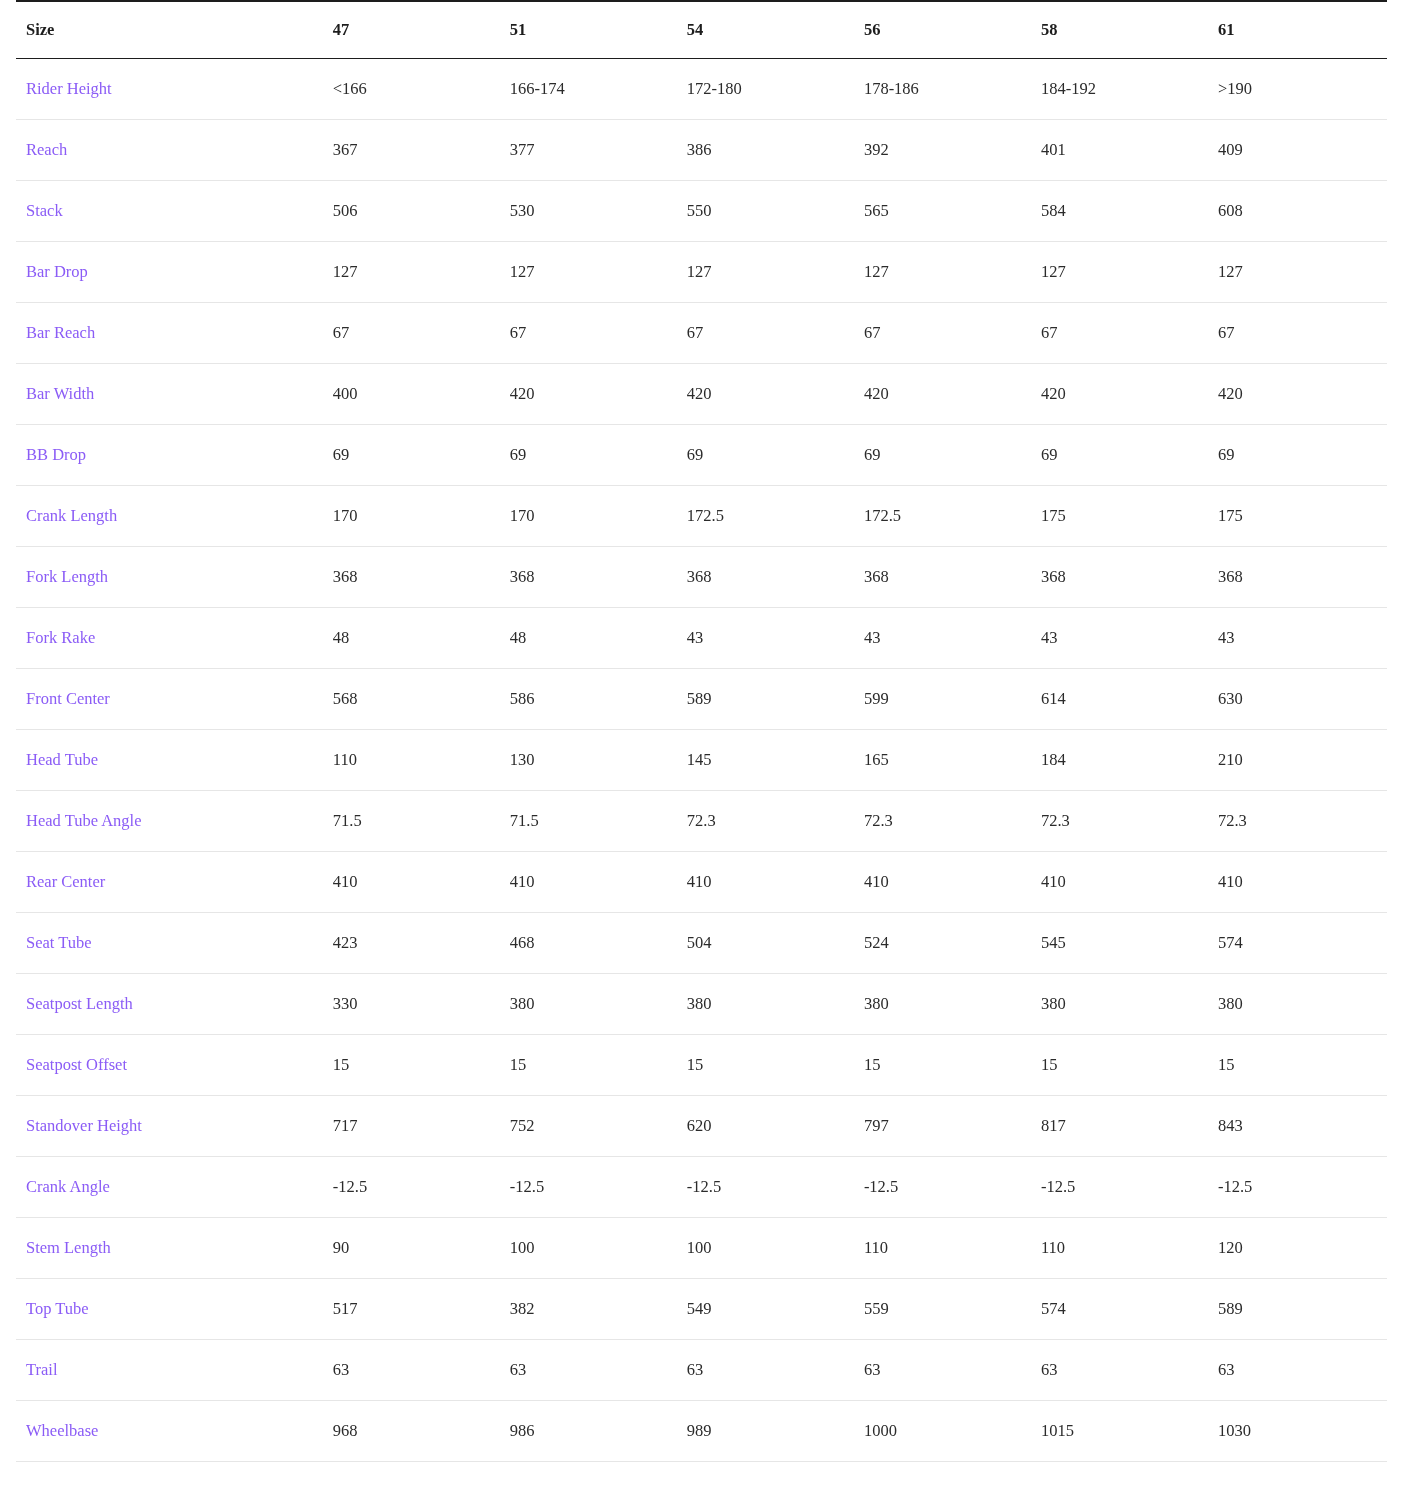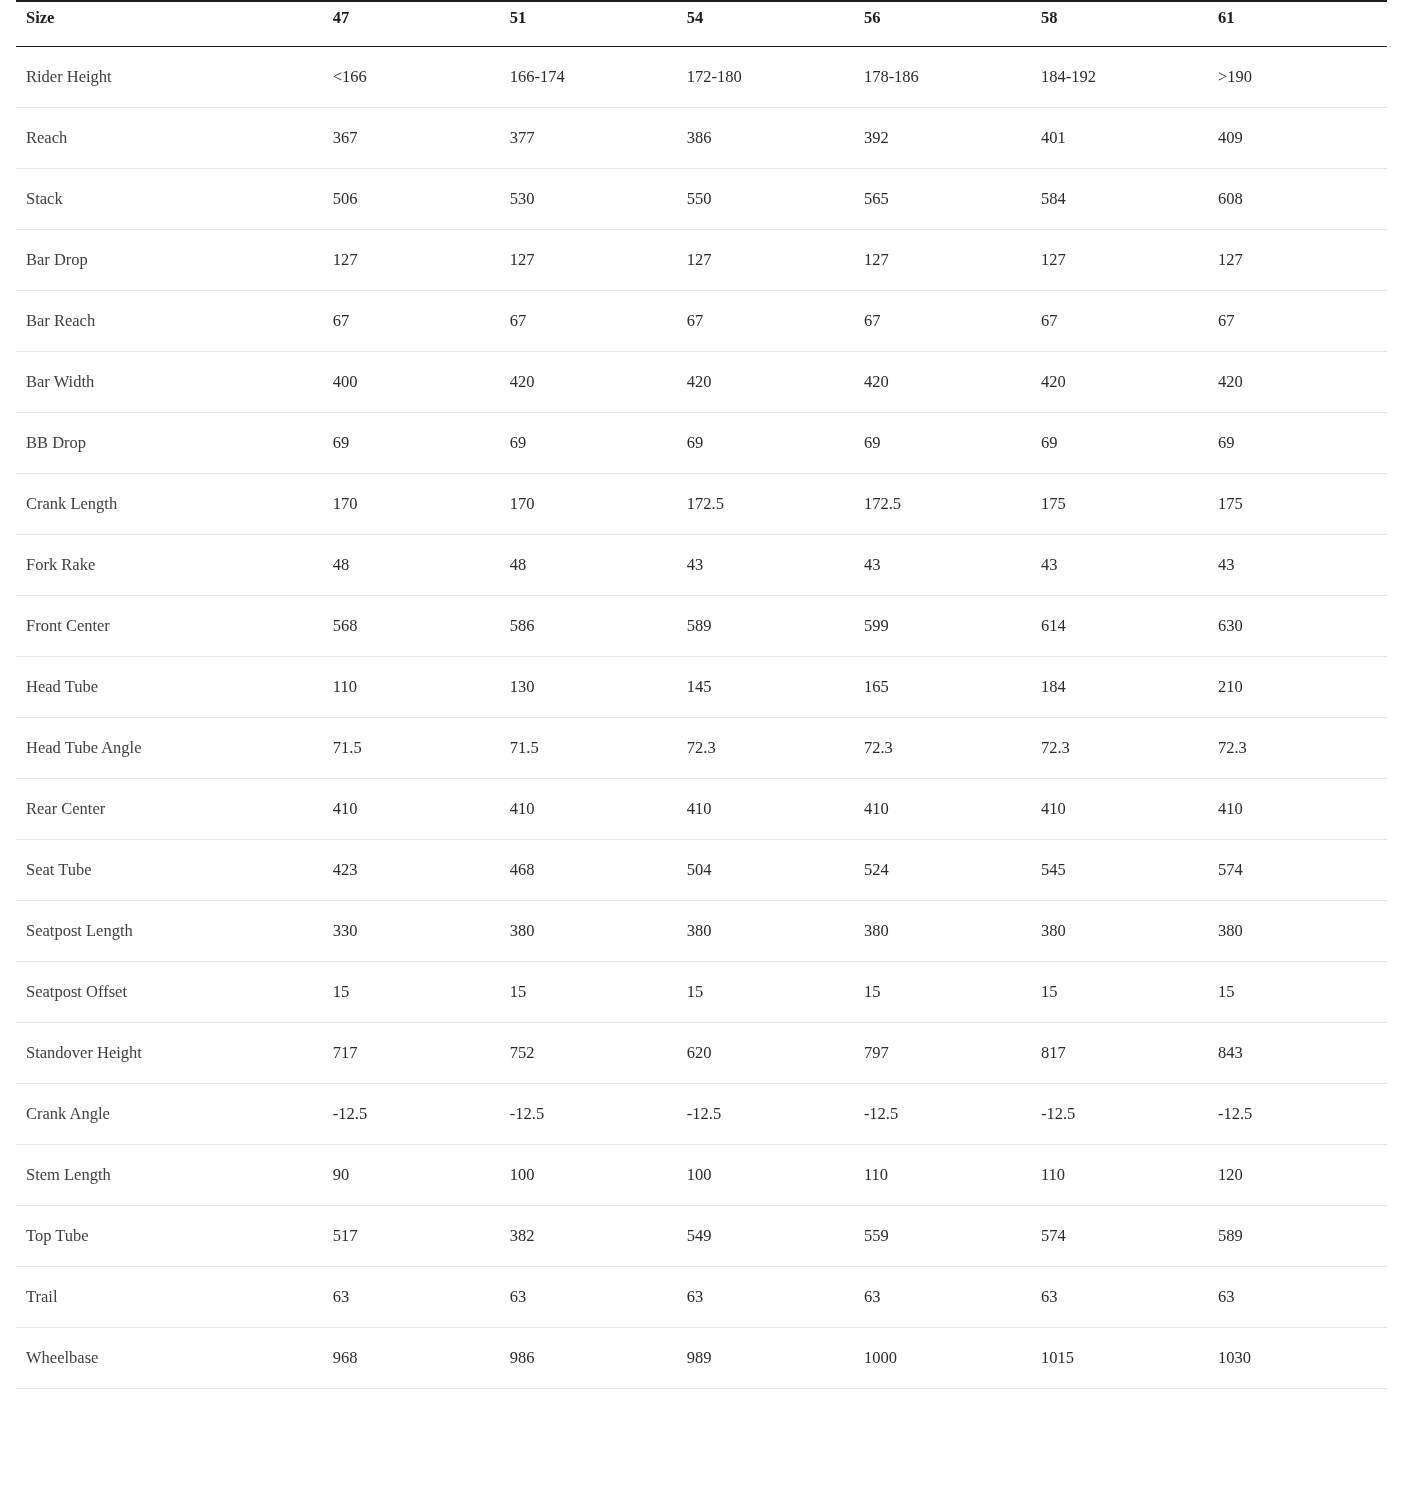--- a/index.html
+++ b/index.html
@@ -25,38 +25,38 @@
     table-layout: fixed;
     border-top: 2px solid #1d1d1d;
   }
   table.geo col.label-col { width: 300px; }
   table.geo col.size-col { width: 172px; }
   table.geo thead th {
     text-align: left;
     font-weight: bold;
     font-size: 16.5px;
     color: #1d1d1d;
-    padding: 6px 8px 18px 8px;
+    padding: 18px 8px 18px 8px;
     border-bottom: 1.6px solid #1d1d1d;
     white-space: nowrap;
   }
   table.geo thead th.label-head {
     padding-left: 10px;
   }
   table.geo tbody td {
     font-size: 16.5px;
     color: #2b2b2b;
     padding: 20px 8px 20px 8px;
     border-bottom: 1px solid #e6e6e6;
     white-space: nowrap;
     font-weight: normal;
   }
   table.geo tbody td.row-label {
     padding-left: 10px;
-    color: #404040;
+    color: #8b5cf6;
   }
   table.geo tbody tr:last-child td {
     border-bottom: 1px solid #e6e6e6;
   }
 </style>
 </head>
 <body>
 
 <div class="geometry-table-wrap">
   <table class="geo">
@@ -147,20 +147,29 @@
       <tr>
         <td class="row-label">Crank Length</td>
         <td>170</td>
         <td>170</td>
         <td>172.5</td>
         <td>172.5</td>
         <td>175</td>
         <td>175</td>
       </tr>
       <tr>
+        <td class="row-label">Fork Length</td>
+        <td>368</td>
+        <td>368</td>
+        <td>368</td>
+        <td>368</td>
+        <td>368</td>
+        <td>368</td>
+      </tr>
+      <tr>
         <td class="row-label">Fork Rake</td>
         <td>48</td>
         <td>48</td>
         <td>43</td>
         <td>43</td>
         <td>43</td>
         <td>43</td>
       </tr>
       <tr>
         <td class="row-label">Front Center</td>

